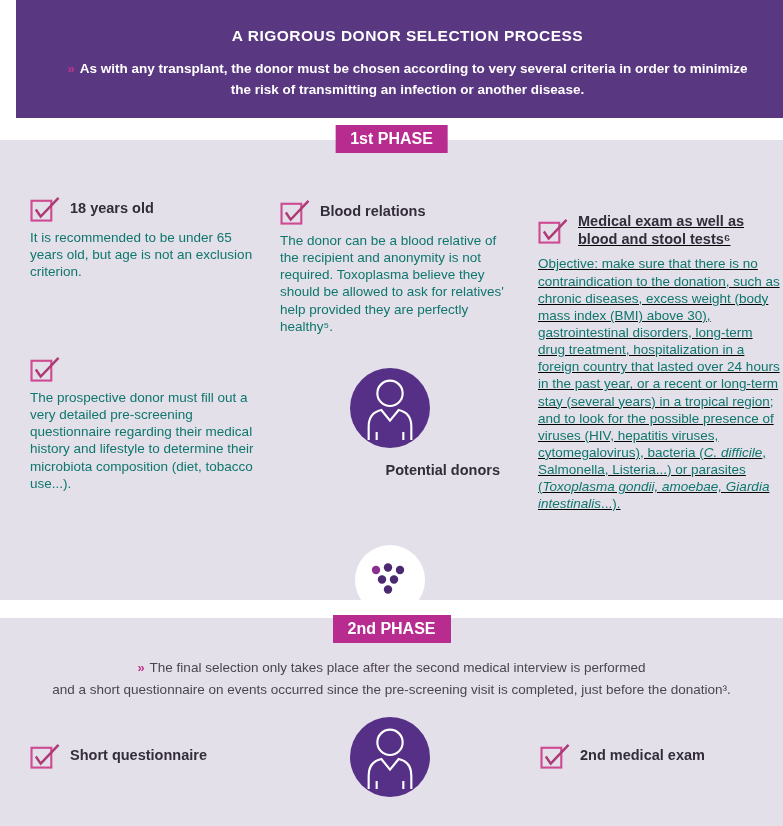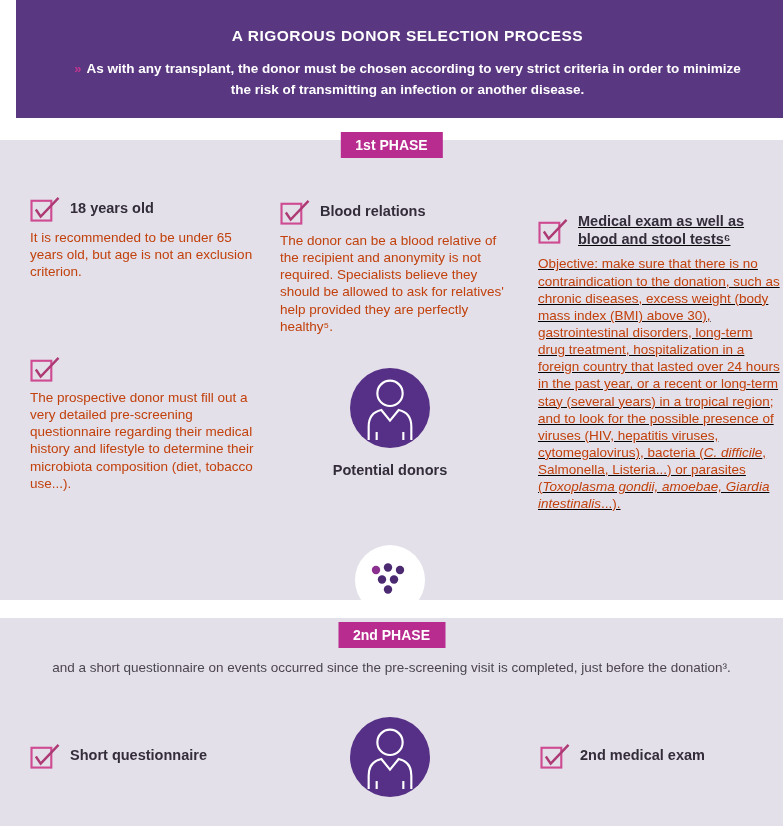--- a/index.html
+++ b/index.html
@@ -11,65 +11,65 @@
           color:#ffffff;text-align:center;}
   .banner-title{margin:0;padding-top:27px;font-size:15.5px;font-weight:bold;letter-spacing:.5px;}
   .banner-intro{margin:14px auto 0;font-size:13.5px;line-height:1.55;font-weight:bold;}
   .bullet{color:#c0368f;font-weight:bold;margin-right:5px;font-size:13px;}
 
   
   .phase{position:absolute;left:0;width:783px;background:#e3e0e9;}
   .phase1{top:140px;height:460px;}
   .phase2{top:618px;height:208px;}
   .badge{position:absolute;left:50%;transform:translateX(-50%);background:#b72c8e;color:#ffffff;
-         font-weight:bold;font-size:14px;padding:5px 15px;white-space:nowrap;z-index:3;margin-top:7px;}
+         font-weight:bold;font-size:16px;padding:5px 15px;white-space:nowrap;z-index:3;}
   .phase1 .badge{top:-15px;}
   .phase2 .badge{top:-3px;}
 
   
   .item{position:absolute;}
   .item-head{display:flex;align-items:center;gap:9px;}
   .cb{flex:0 0 auto;width:31px;height:27px;}
   .cb svg{display:block;width:31px;height:27px;}
   .item-title{font-size:14.5px;font-weight:bold;color:#332d3a;line-height:1.22;}
-  .item-body{margin:7px 0 0;font-size:13.5px;color:#c2410c;line-height:1.27;}
+  .item-body{margin:7px 0 0;font-size:13.5px;color:#0f766e;line-height:1.27;}
   .item-age{left:30px;top:55px;width:232px;}
   .item-prescreening{left:30px;top:215px;width:238px;}
   .item-blood{left:280px;top:58px;width:238px;}
   .item-medical{left:538px;top:73px;width:242px;text-decoration:underline;}
   .item-short{left:30px;top:124px;text-align:right;}
   .item-exam2{left:540px;top:124px;}
 
   
   .donor-circle{position:absolute;border-radius:50%;background:#563086;z-index:2;}
   .donor-circle svg{display:block;width:100%;height:100%;}
   .donor1{left:350px;top:228px;width:80px;height:80px;}
   .donor2{left:350px;top:99px;width:80px;height:80px;}
-  .donor-label{position:absolute;left:280px;top:322px;width:220px;text-align:center;
+  .donor-label{position:absolute;left:280px;top:322px;width:220px;text-align:right;
                font-size:14.5px;font-weight:bold;color:#332d3a;}
 
   
   .micro-circle{position:absolute;left:355px;top:545px;width:70px;height:70px;border-radius:50%;
                 background:#ffffff;z-index:4;display:flex;align-items:center;justify-content:center;}
   .micro-circle svg{width:46px;height:38px;}
 
   
   .phase2-intro{position:absolute;top:39px;left:0;width:783px;text-align:center;
                 font-size:13.5px;color:#4b4550;line-height:1.6;}
   em{font-style:italic;}
 </style>
 </head>
 <body>
 
 <div class="page">
 
   <header class="banner">
     <h1 class="banner-title">A RIGOROUS DONOR SELECTION PROCESS</h1>
     <div class="banner-intro">
-      <div><span class="bullet">»</span><span>As with any transplant, the donor must be chosen according to very strict criteria in order to minimize</span></div>
+      <div><span class="bullet">»</span><span>As with any transplant, the donor must be chosen according to very several criteria in order to minimize</span></div>
       <div>the risk of transmitting an infection or another disease.</div>
     </div>
   </header>
 
   <section class="phase phase1">
     <div class="badge">1st PHASE</div>
 
     <div class="item item-age">
       <div class="item-head">
         <span class="cb">
@@ -98,21 +98,21 @@
     <div class="item item-blood">
       <div class="item-head">
         <span class="cb">
           <svg viewBox="0 0 32 28">
               <rect x="1.5" y="6" width="20.5" height="20.5" fill="none" stroke="#ce4b92" stroke-width="2.2"></rect>
               <path d="M6 15 L11 22.5 L29.5 3" fill="none" stroke="#ad3a74" stroke-width="2.5"></path>
             </svg>
         </span>
         <span class="item-title">Blood relations</span>
       </div>
-      <p class="item-body">The donor can be a blood relative of the recipient and anonymity is not required. Specialists believe they should be allowed to ask for relatives' help provided they are perfectly healthy⁵.</p>
+      <p class="item-body">The donor can be a blood relative of the recipient and anonymity is not required. Toxoplasma believe they should be allowed to ask for relatives' help provided they are perfectly healthy⁵.</p>
     </div>
 
     <div class="item item-medical">
       <div class="item-head">
         <span class="cb">
           <svg viewBox="0 0 32 28">
               <rect x="1.5" y="6" width="20.5" height="20.5" fill="none" stroke="#ce4b92" stroke-width="2.2"></rect>
               <path d="M6 15 L11 22.5 L29.5 3" fill="none" stroke="#ad3a74" stroke-width="2.5"></path>
             </svg>
         </span>
@@ -140,20 +140,21 @@
       <circle cx="15" cy="18.5" r="4.2" fill="#4b2a72"></circle>
       <circle cx="27" cy="18.5" r="4.2" fill="#4b2a72"></circle>
       <circle cx="21" cy="28.5" r="4.2" fill="#4b2a72"></circle>
     </svg>
   </div>
 
   <section class="phase phase2">
     <div class="badge">2nd PHASE</div>
 
     <div class="phase2-intro">
+      <div><span class="bullet">»</span><span>The final selection only takes place after the second medical interview is performed</span></div>
       <div>and a short questionnaire on events occurred since the pre-screening visit is completed, just before the donation³.</div>
     </div>
 
     <div class="item item-short">
       <div class="item-head">
         <span class="cb">
           <svg viewBox="0 0 32 28">
               <rect x="1.5" y="6" width="20.5" height="20.5" fill="none" stroke="#ce4b92" stroke-width="2.2"></rect>
               <path d="M6 15 L11 22.5 L29.5 3" fill="none" stroke="#ad3a74" stroke-width="2.5"></path>
             </svg>

